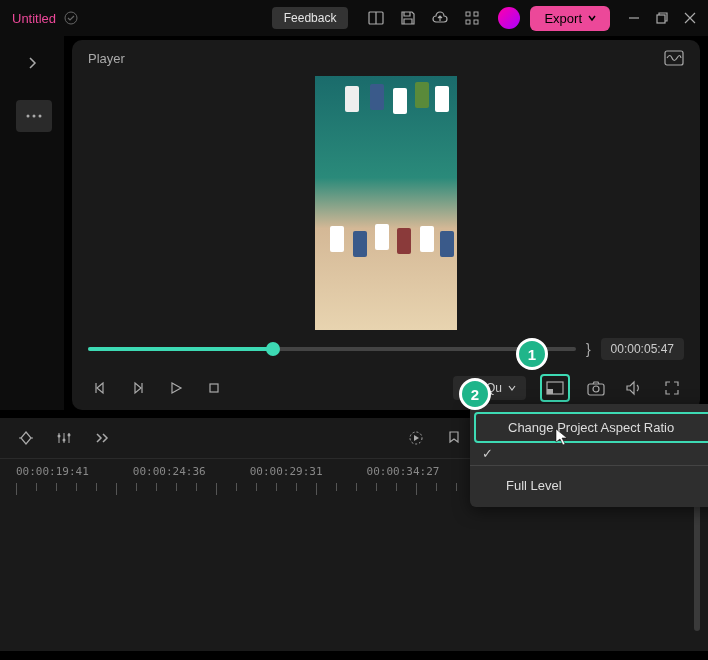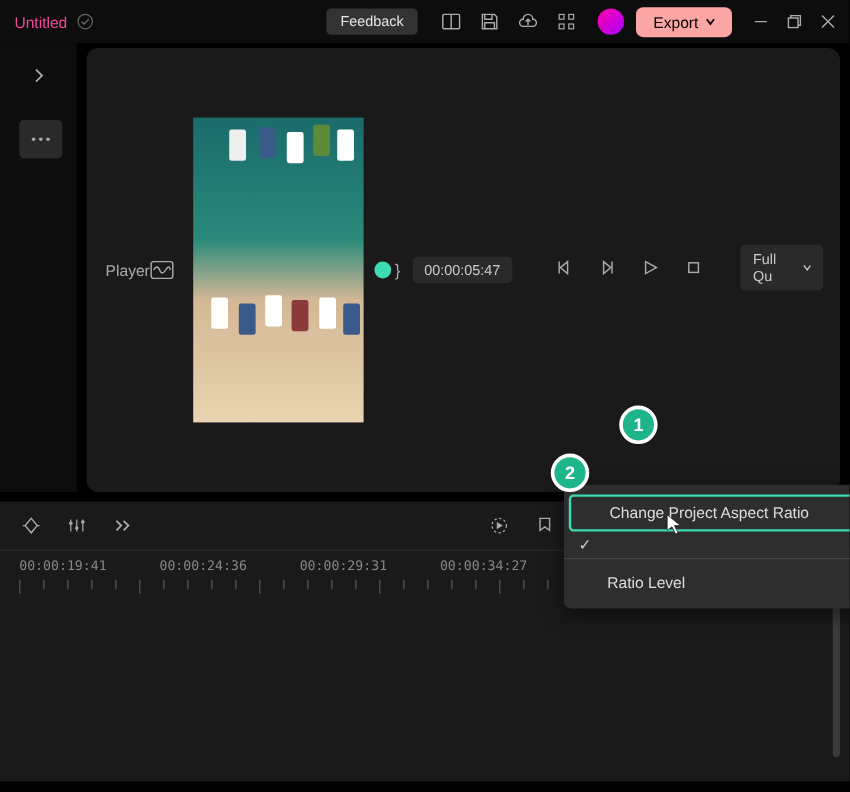--- a/index.html
+++ b/index.html
@@ -47,21 +47,21 @@
       color: #aaa;
     }
     .avatar {
       width: 22px;
       height: 22px;
       border-radius: 50%;
       background: linear-gradient(135deg, #f0a, #a0f);
       margin: 0 10px;
     }
     .export-btn {
-      background: #fca5a5;
+      background: #ec4899;
       color: #000;
       border: none;
       padding: 5px 14px;
       border-radius: 6px;
       font-size: 13px;
       font-weight: 500;
       display: flex;
       align-items: center;
       gap: 6px;
       margin-right: 18px;
@@ -100,20 +100,21 @@
       position: absolute;
       left: 16px;
       top: 100px;
     }
     .player-panel {
       flex: 1;
       background: #1a1a1a;
       border-radius: 10px;
       margin: 4px 8px 0 8px;
       display: flex;
+      flex-direction: column;
       overflow: hidden;
     }
     .player-header {
       display: flex;
       align-items: center;
       justify-content: space-between;
       padding: 10px 16px;
       font-size: 13px;
       color: #aaa;
     }
@@ -630,21 +631,21 @@
 
 <div class="context-menu">
   <div class="menu-item highlighted">
     <span>Change Project Aspect Ratio</span>
   </div>
   <div class="menu-item">
     <span class="check">✓</span>
   </div>
   <div class="menu-separator"></div>
   <div class="menu-item">
-    <span>Ratio Level</span>
+    <span>Full Level</span>
     <span class="arrow">▶</span>
   </div>
 </div>
 
 <div class="callout c1">1</div>
 <div class="callout c2">2</div>
 <div class="cursor">
   <svg width="14" height="18" viewBox="0 0 14 18">
       <path d="M1 1 L1 14 L5 11 L8 17 L10 16 L7 10 L12 10 Z" fill="#fff" stroke="#000" stroke-width="0.5"></path>
     </svg>

